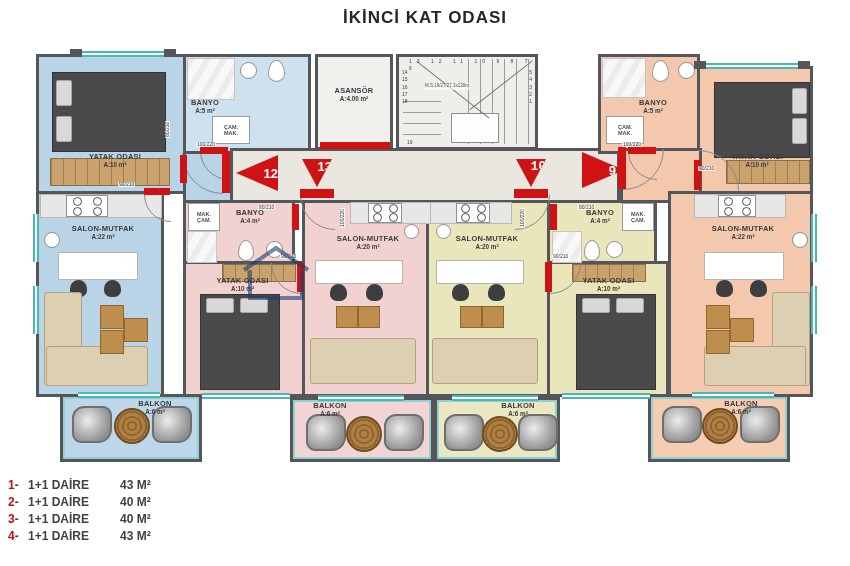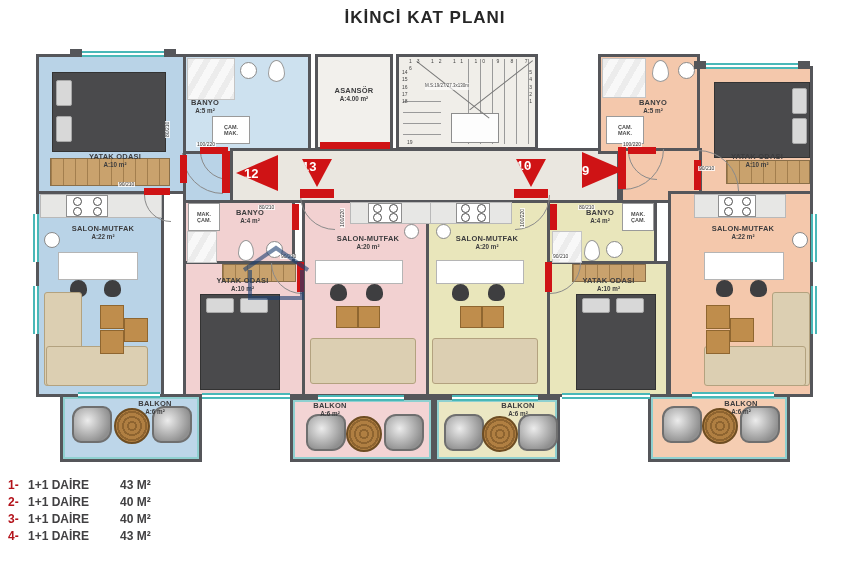--- a/index.html
+++ b/index.html
@@ -6,21 +6,21 @@
   .plan{position:relative;width:850px;height:566px;background:#fff;overflow:hidden;
         font-family:"Liberation Sans",sans-serif;}
   .title{position:absolute;left:0;top:8px;width:100%;text-align:center;font-size:17px;
          font-weight:600;letter-spacing:1px;color:#262626;}
   .room{position:absolute;border:3px solid #55565a;box-sizing:border-box;}
   .rlabel{position:absolute;text-align:center;color:#3c3c3e;line-height:1.2;z-index:6;pointer-events:none;}
   .rname{font-size:7.5px;font-weight:bold;letter-spacing:.2px;white-space:nowrap;}
   .rarea{font-size:6.3px;font-weight:600;}
   .door{position:absolute;background:#cf1315;z-index:7;}
   .tri{position:absolute;background:#cf1315;color:#fff;font-weight:bold;font-size:13px;
-       display:flex;align-items:center;justify-content:flex-start;z-index:8;}
+       display:flex;align-items:center;justify-content:flex-end;z-index:8;}
   .sz{position:absolute;font-size:5px;color:#333;background:rgba(255,255,255,.8);
       padding:0 1px;white-space:nowrap;z-index:9;line-height:1;}
   .szv{transform:rotate(-90deg);transform-origin:left top;}
   .arc{position:absolute;border:1.2px solid #8a8a8a;border-radius:50%;
        clip-path:polygon(50% 50%,100% 50%,100% 0,50% 0);z-index:5;}
   .winh{position:absolute;height:6px;background:linear-gradient(#49b8b8 30%,#fff 30% 70%,#49b8b8 70%);z-index:6;}
   .winv{position:absolute;width:6px;background:linear-gradient(90deg,#49b8b8 30%,#fff 30% 70%,#49b8b8 70%);z-index:6;}
   .sill{position:absolute;background:#55565a;z-index:6;}
   .bed{position:absolute;background:#4a4a4c;border:1px solid #333;z-index:4;}
   .pillow{position:absolute;background:#d8d8d8;border:1px solid #a8a8a8;border-radius:2px;z-index:5;}
@@ -62,21 +62,21 @@
        color:rgba(160,160,160,.5);z-index:20;white-space:nowrap;pointer-events:none;}
   .houselogo{position:absolute;left:238px;top:244px;z-index:19;opacity:.8;}
   .legend{position:absolute;left:8px;top:477px;z-index:10;}
   .lrow{display:flex;font-size:12px;font-weight:bold;color:#414042;line-height:17px;}
   .lnum{width:20px;color:#b3121a;} .llab{width:92px;} .lar{width:60px;}
 </style>
 </head>
 <body>
 
 <div class="plan">
-  <div class="title">İKİNCİ KAT PLANI</div>
+  <div class="title">İKİNCİ KAT ODASI</div>
 
   <div class="room" style="left:36px;top:54px;width:150px;height:140px;background:#b9d3e7;"></div>
   <div class="room" style="left:183px;top:54px;width:128px;height:100px;background:#cde1ef;"></div>
   <div class="room" style="left:183px;top:151px;width:50px;height:52px;background:#b9d3e7;"></div>
   <div class="room" style="left:36px;top:191px;width:128px;height:206px;background:#b9d3e7;"></div>
   <div class="room" style="left:60px;top:394px;width:142px;height:68px;background:#bdd6e9;box-shadow:inset 0 0 0 2px #8fd0d0;"></div>
 
   <div class="room" style="left:315px;top:54px;width:78px;height:96px;background:#f2f0ec;"></div>
   <div class="room" style="left:396px;top:54px;width:142px;height:96px;background:#f0eee9;">
     <div class="steps-v"></div>

